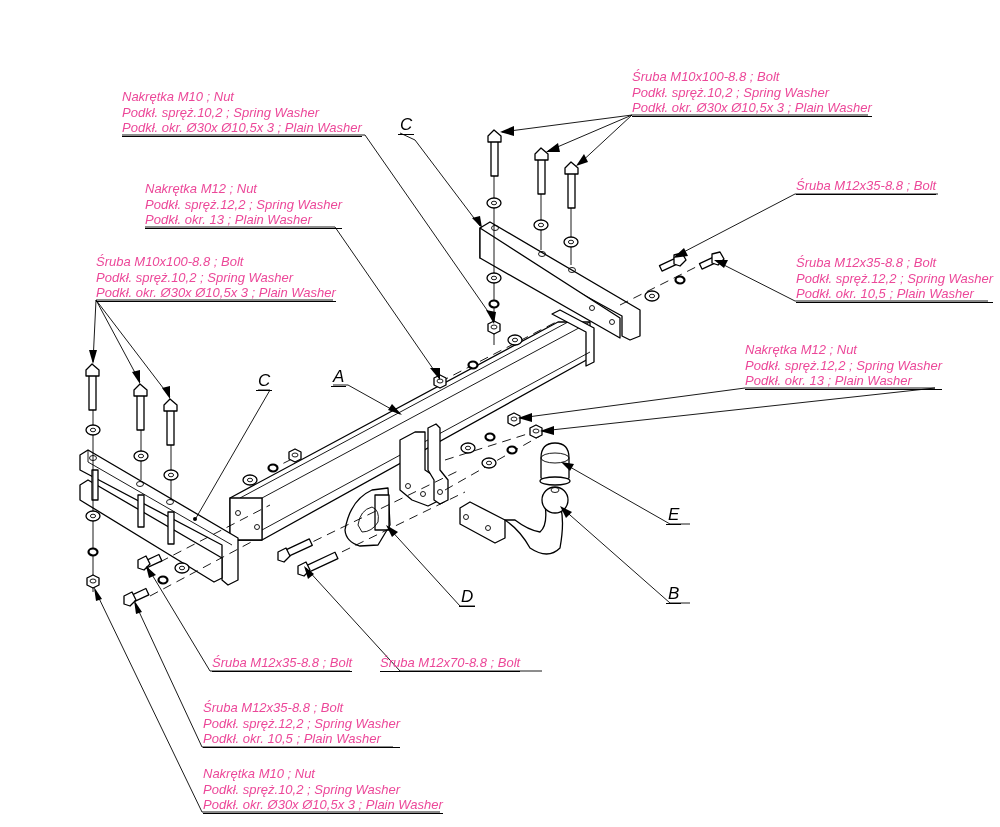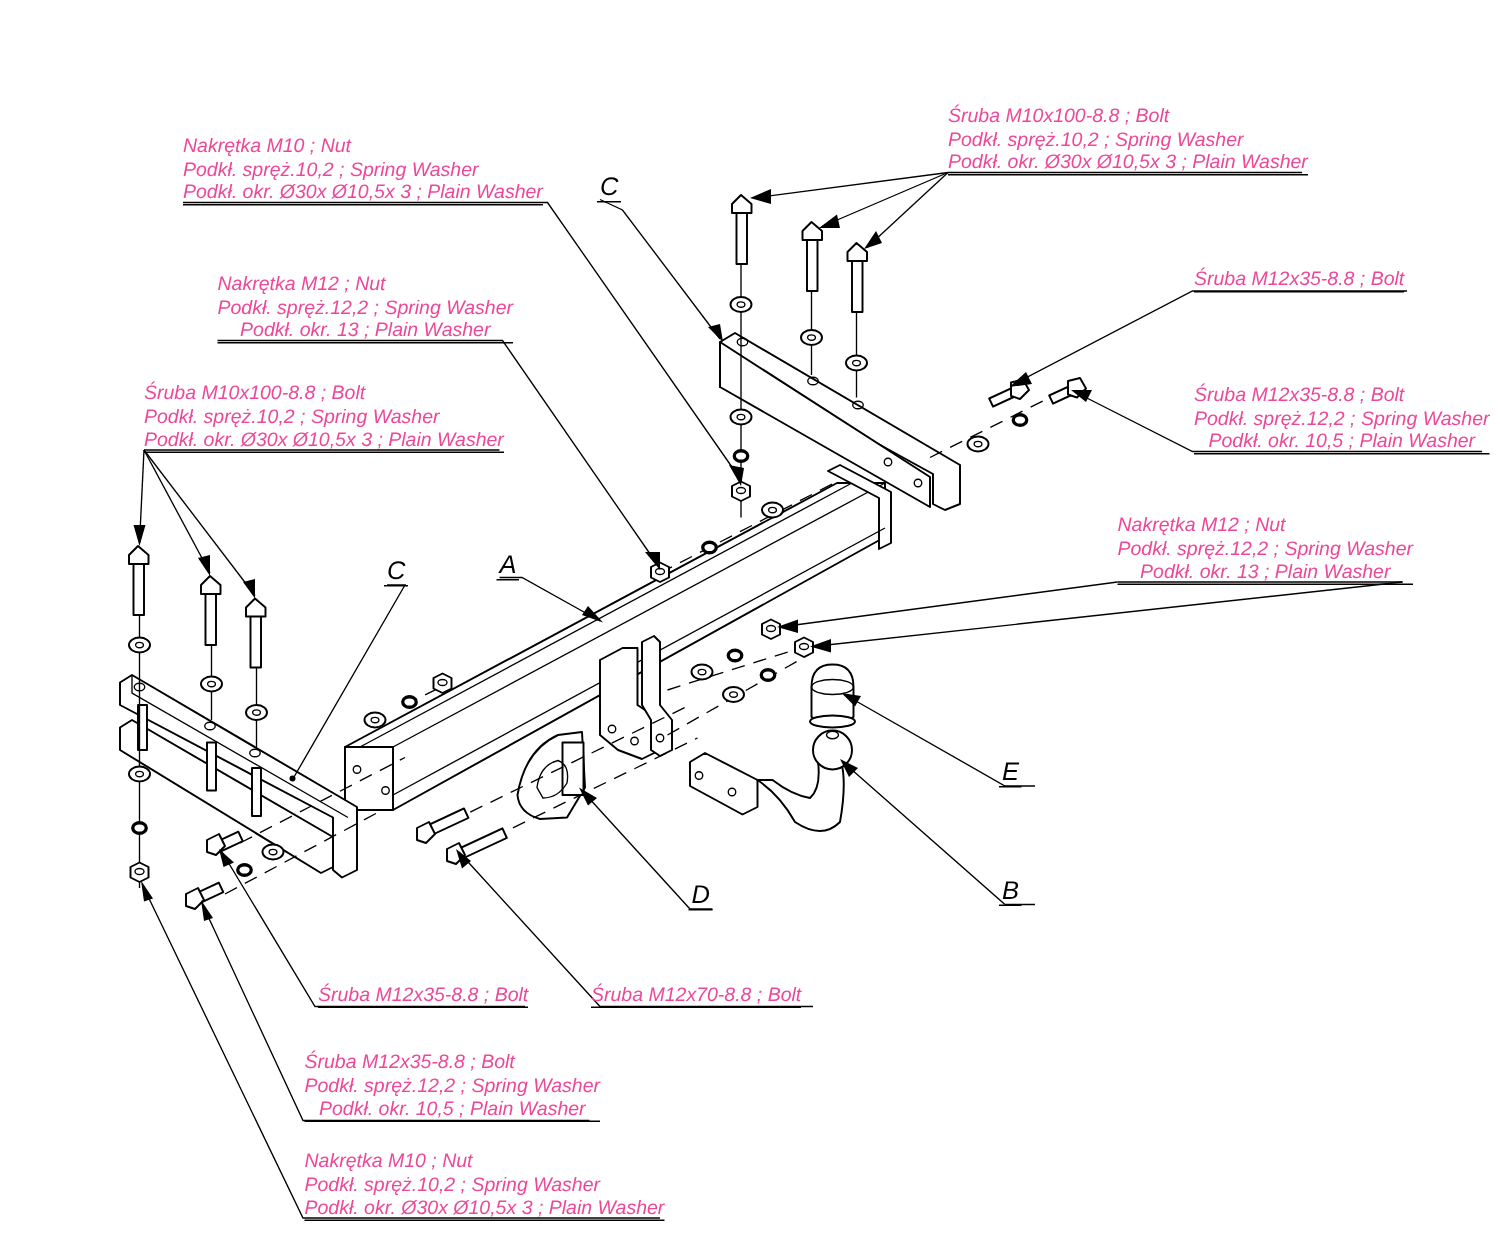--- a/index.html
+++ b/index.html
@@ -1,20 +1,20 @@
 <!DOCTYPE html>
 <html><head>
 <meta charset="utf-8">
 <style>
   html, body { margin:0; padding:0; background:#ffffff; }
   body { width:1000px; height:827px; position:relative; overflow:hidden; font-family:"Liberation Sans", sans-serif; }
   #drawing { position:absolute; left:0; top:0; width:1000px; height:827px; }
   .lbl { position:absolute; font-family:"Liberation Sans", sans-serif; font-style:italic; font-size:13px; line-height:15.5px; color:#ec4899; white-space:nowrap; }
   .lbl .ln { display:block; }
-  .lbl .ln.last { border-bottom:1.3px solid #000;text-align:center; }
+  .lbl .ln.last { border-bottom:1.3px solid #000; }
   .letter { position:absolute; font-family:"Liberation Sans", sans-serif; font-style:italic; font-size:17px; color:#000; border-bottom:1.3px solid #000; line-height:18px; padding:0 2px; }
   svg .part { fill:#fff; stroke:#000; stroke-width:1.3; stroke-linejoin:round; }
   svg .thin { fill:none; stroke:#000; stroke-width:0.9; }
   svg .dash { fill:none; stroke:#000; stroke-width:0.9; stroke-dasharray:9 6; }
   svg .lead { fill:none; stroke:#000; stroke-width:0.9; }
   svg .arrow { fill:#000; stroke:none; }
 </style>
 </head>
 <body>
 
@@ -286,21 +286,21 @@
 <div class="lbl" style="left:745px;top:342px;">
   <span class="ln">Nakrętka  M12 ; Nut</span>
   <span class="ln">Podkł. spręż.12,2 ; Spring Washer</span>
   <span class="ln last">Podkł. okr. 13 ; Plain Washer</span>
 </div>
 
 <div class="lbl" style="left:212px;top:655px;">
   <span class="ln last">Śruba M12x35-8.8 ;  Bolt</span>
 </div>
 
-<div class="lbl" style="left:394px;top:655px;">
+<div class="lbl" style="left:380px;top:655px;">
   <span class="ln last">Śruba M12x70-8.8 ;  Bolt</span>
 </div>
 
 <div class="lbl" style="left:203px;top:700px;">
   <span class="ln">Śruba M12x35-8.8 ;  Bolt</span>
   <span class="ln">Podkł. spręż.12,2 ; Spring Washer</span>
   <span class="ln last">Podkł. okr. 10,5 ; Plain Washer</span>
 </div>
 
 <div class="lbl" style="left:203px;top:766px;">

